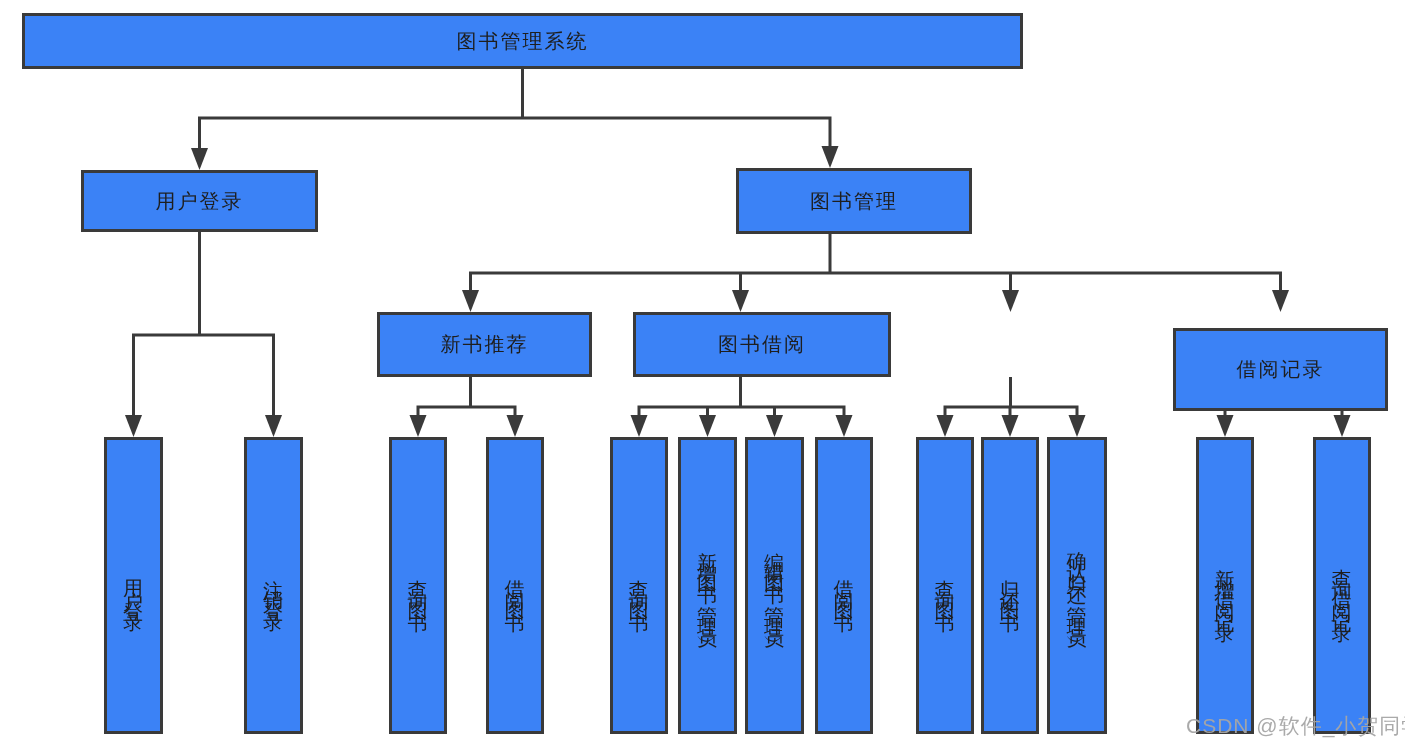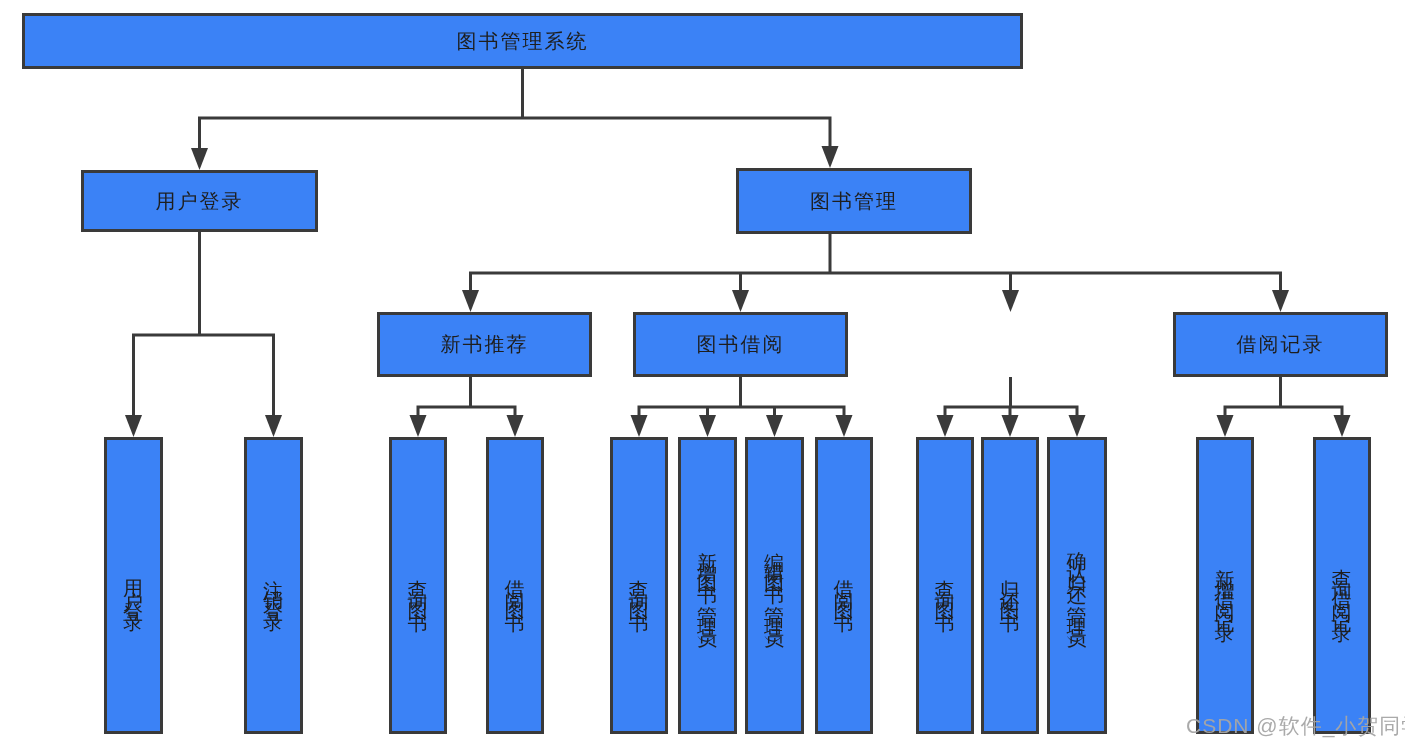--- a/index.html
+++ b/index.html
@@ -124,24 +124,24 @@
   <div class="box box-h" style="left:81px; top:170px; width:237px; height:62px;">
     <span>用户登录</span>
   </div>
   <div class="box box-h" style="left:736px; top:168px; width:236px; height:66px;">
     <span>图书管理</span>
   </div>
 
   <div class="box box-h" style="left:377px; top:312px; width:215px; height:65px;">
     <span>新书推荐</span>
   </div>
-  <div class="box box-h" style="left:633px; top:312px; width:215px; height:65px;">
+  <div class="box box-h" style="left:633px; top:312px; width:258px; height:65px;">
     <span>图书借阅</span>
   </div>
-  <div class="box box-h" style="left:1173px; top:312px; width:215px; height:65px;">
+  <div class="box box-h" style="left:1173px; top:328px; width:215px; height:83px;">
     <span>借阅记录</span>
   </div>
 
   <div class="box box-v" style="left:104px; top:437px; width:59px; height:297px;">
     <span class="vtext">用户登录</span>
   </div>
   <div class="box box-v" style="left:244px; top:437px; width:59px; height:297px;">
     <span class="vtext">注销登录</span>
   </div>
 

